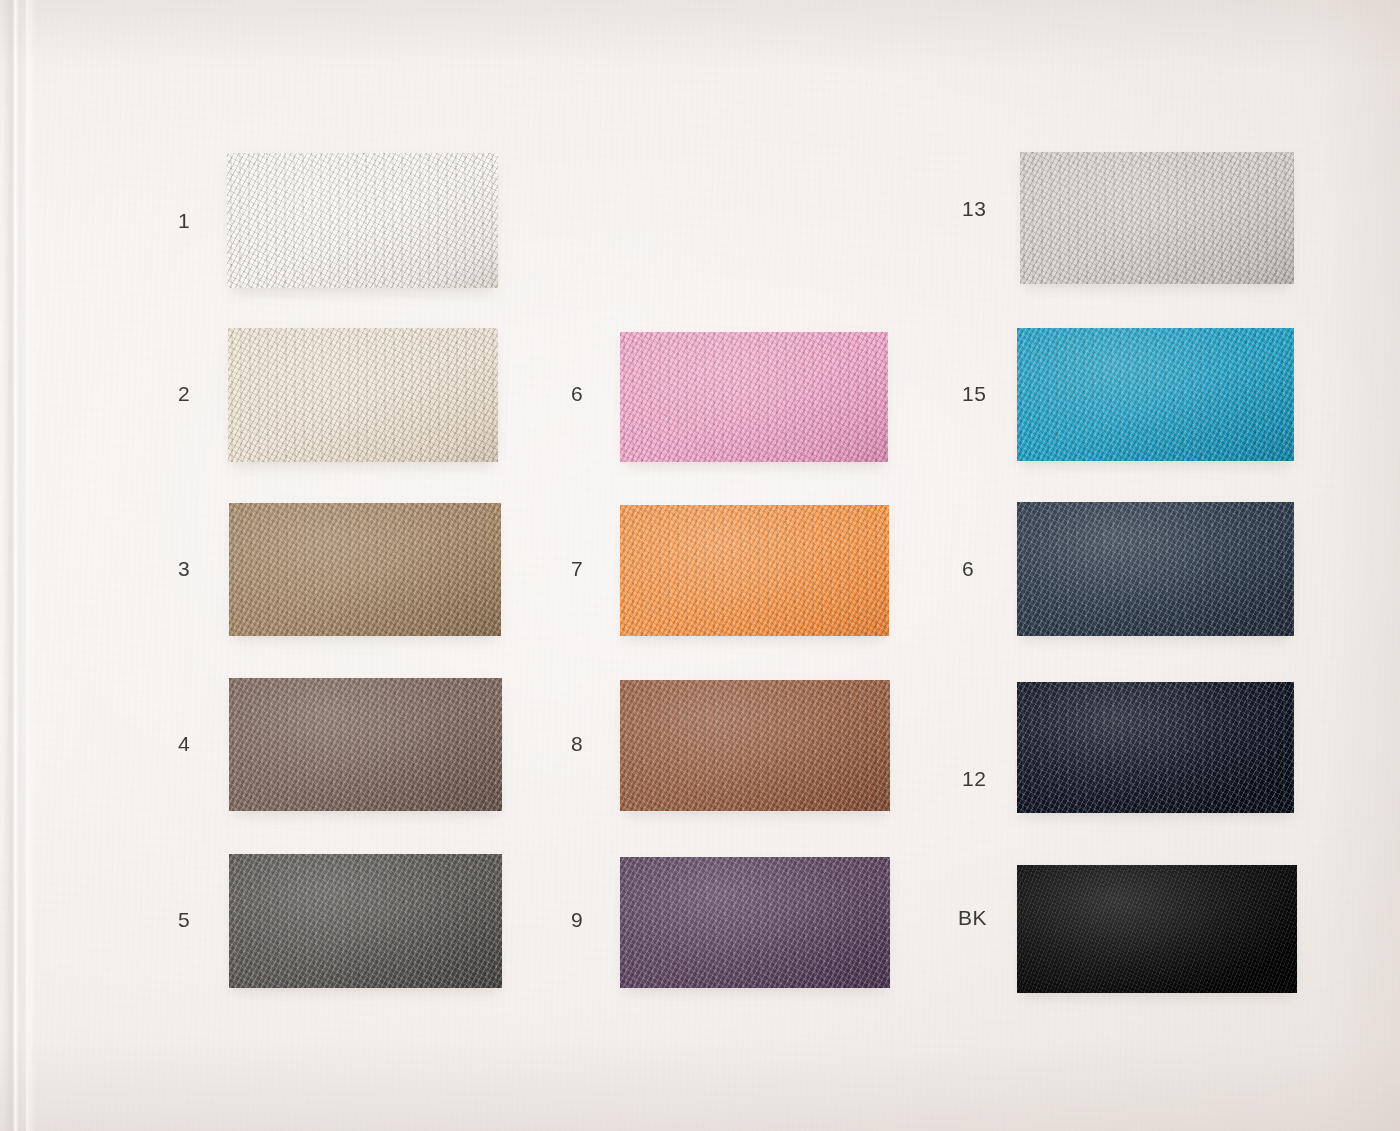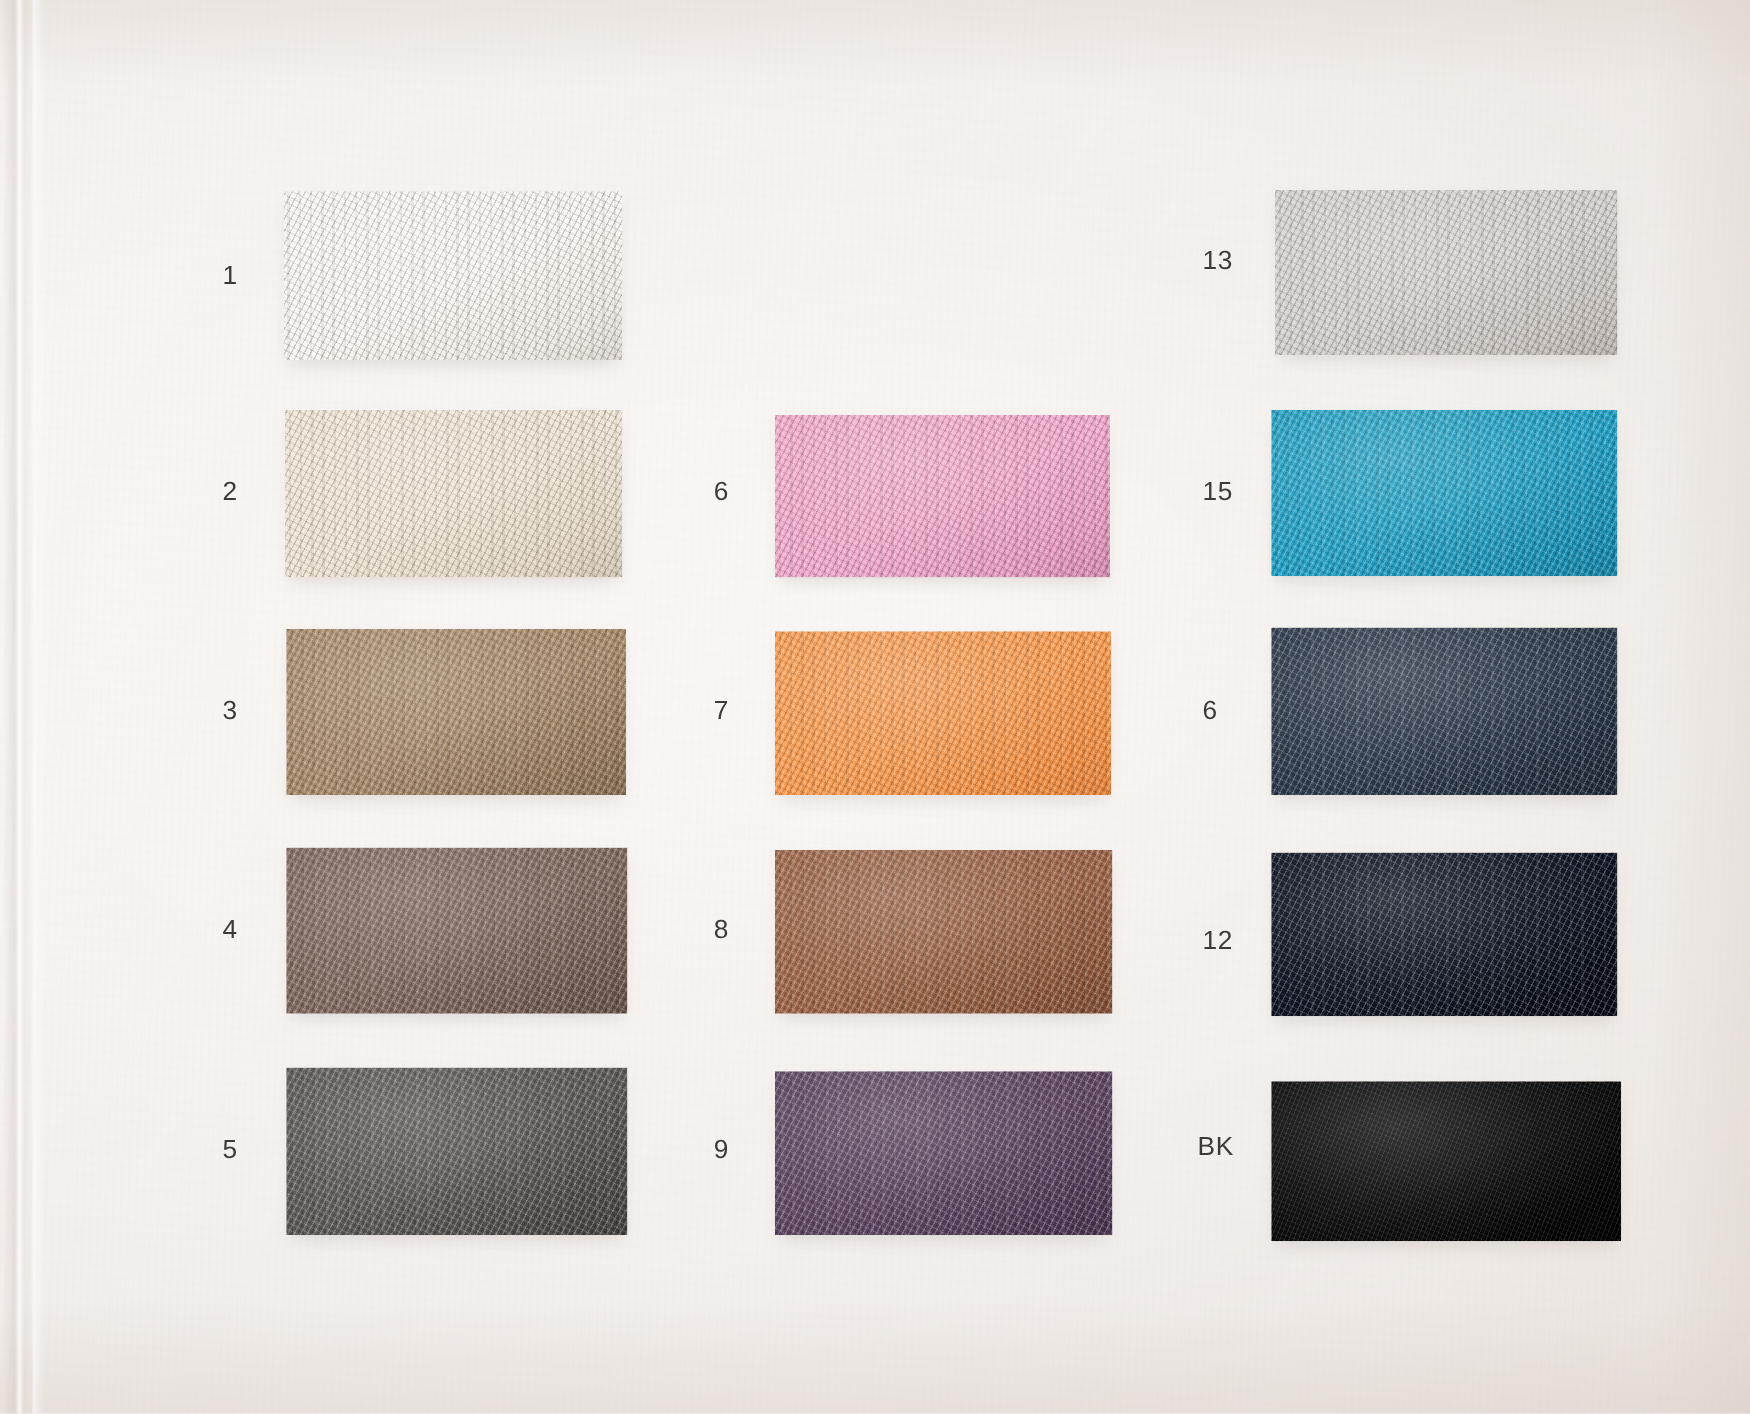--- a/index.html
+++ b/index.html
@@ -279,21 +279,21 @@
         <div class="swatch" style="left: 1017px; top: 502px; width: 277px; height: 134px; background: linear-gradient(155deg, rgb(44, 57, 75) 0%, rgb(44, 57, 75) 52%, rgb(31, 42, 57) 100%);">
           <div class="weave knit"></div>
         </div>
         <div class="swatch-label" style="left: 962px; top: 558px;">6</div>
       </div>
       <div class="swatch-cell">
         <div class="swatch-shadow" style="left: 1022px; top: 691px; width: 267px; height: 125px;"></div>
         <div class="swatch" style="left: 1017px; top: 682px; width: 277px; height: 131px; background: linear-gradient(155deg, rgb(13, 19, 34) 0%, rgb(13, 19, 34) 52%, rgb(6, 10, 20) 100%);">
           <div class="weave knit"></div>
         </div>
-        <div class="swatch-label" style="left: 962px; top: 742px; text-align: right;">12</div>
+        <div class="swatch-label" style="left: 962px; top: 768px; text-align: right;">12</div>
       </div>
       <div class="swatch-cell">
         <div class="swatch-shadow" style="left: 1022px; top: 874px; width: 270px; height: 122px;"></div>
         <div class="swatch" style="left: 1017px; top: 865px; width: 280px; height: 128px; background: linear-gradient(155deg, rgb(11, 11, 12) 0%, rgb(11, 11, 12) 52%, rgb(0, 0, 0) 100%);">
           <div class="weave twill"></div>
         </div>
         <div class="swatch-label" style="left: 958px; top: 907px;">BK</div>
       </div>
     </div>
 

